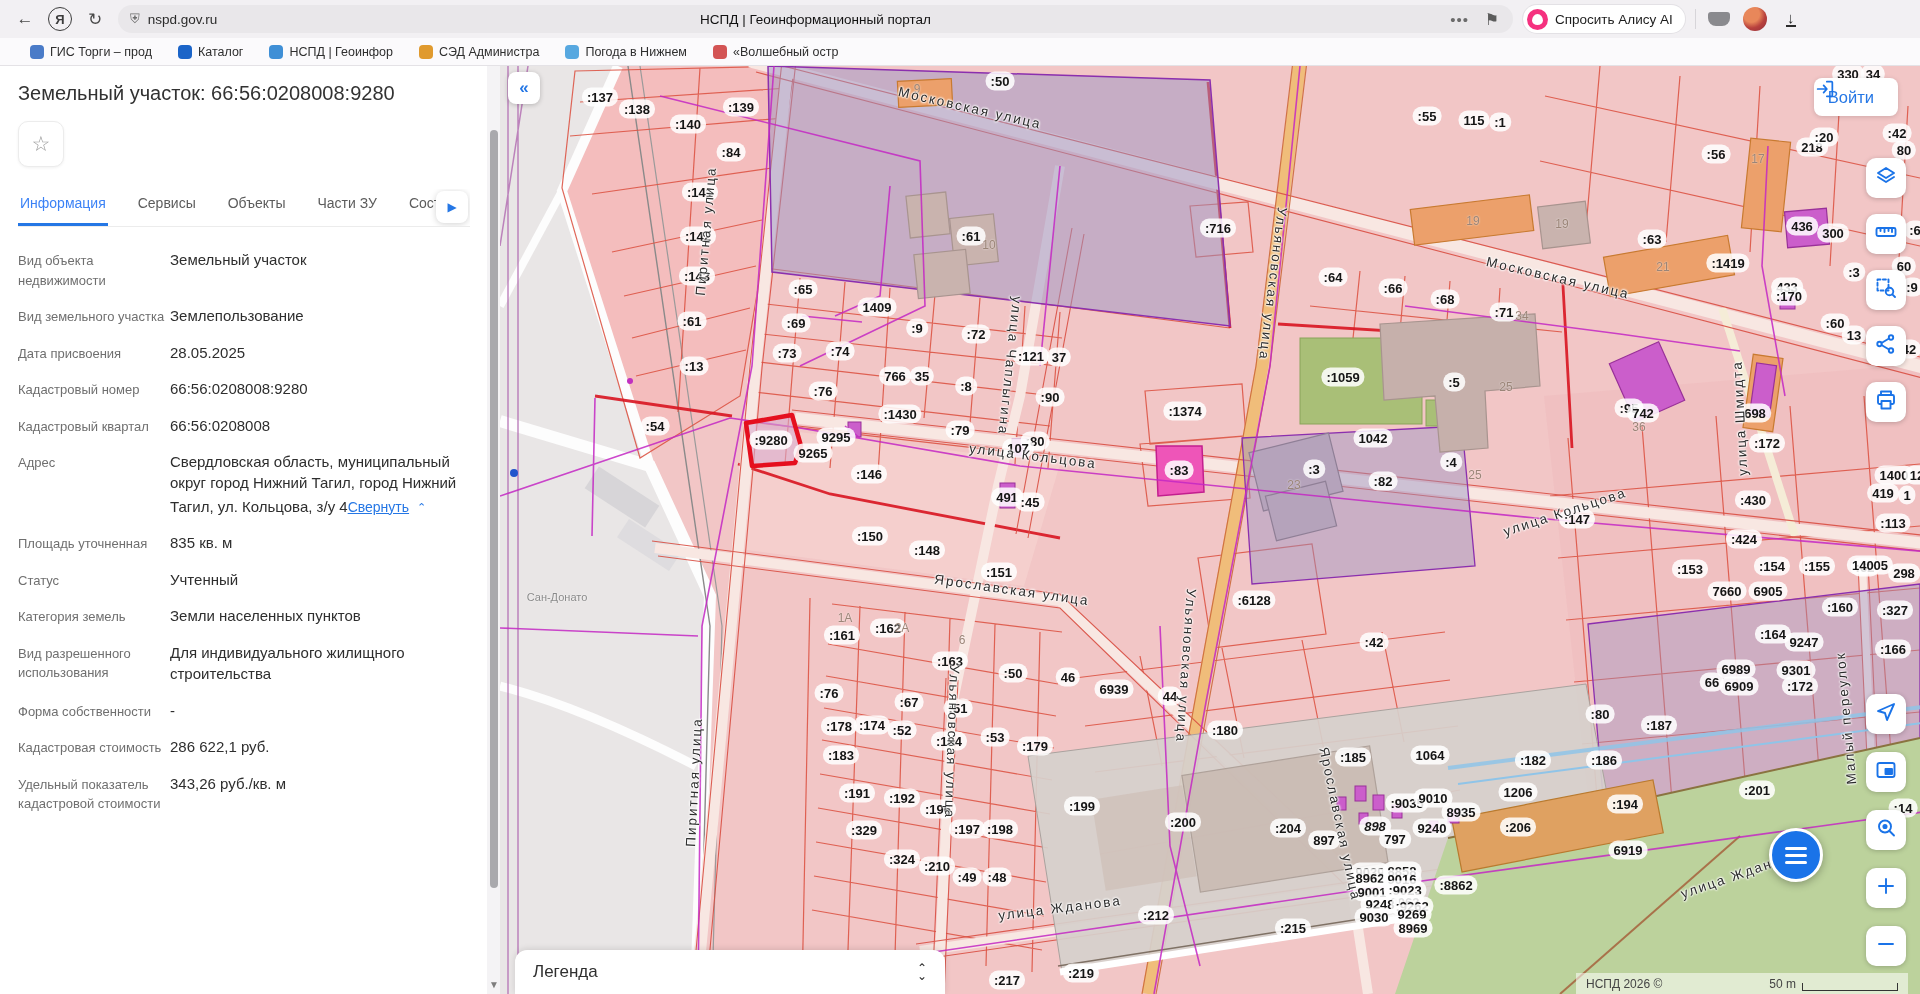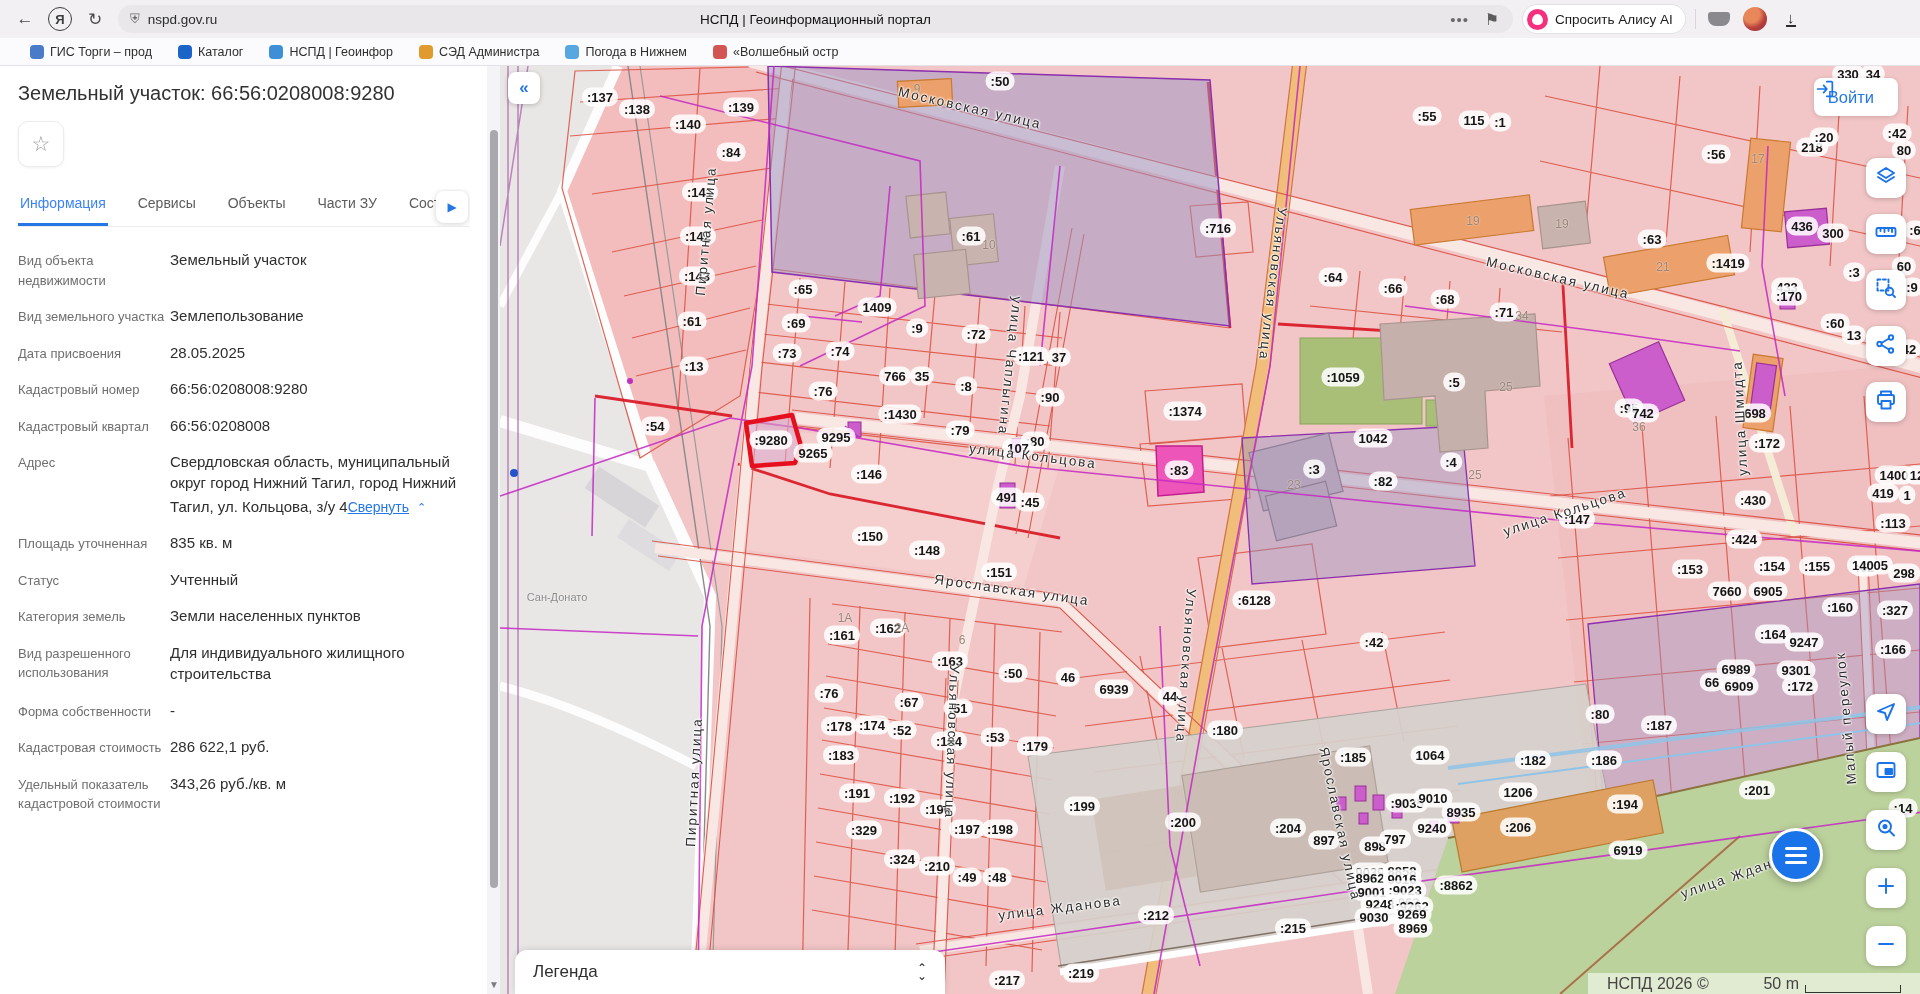--- a/index.html
+++ b/index.html
@@ -88,22 +88,22 @@
   .map-btn svg { position:static; }
   .chat-btn { position:absolute; right:97px; top:762px; width:54px; height:54px; border-radius:50%;
     background:#1a73e8; border:3px solid #fff; box-shadow:0 2px 8px rgba(0,0,0,.3);
     display:flex; flex-direction:column; gap:4px; align-items:center; justify-content:center; }
   .chat-btn i { width:22px; height:3px; background:#fff; border-radius:2px; }
   .legend { position:absolute; left:15px; bottom:0; width:430px; height:44px; background:#fff;
     border-radius:12px 12px 0 0; box-shadow:0 -1px 6px rgba(0,0,0,.12); display:flex; align-items:center;
     justify-content:space-between; padding:0 18px; }
   .legend span { font-size:17px; color:#2f2f2f; }
   .legend .sort { color:#2b2b2b; font-size:12px; line-height:8px; text-align:center; }
-  .attrib { position:absolute; right:0; bottom:0; width:332px; height:21px; background:rgba(255,255,255,.55);
-    display:flex; align-items:center; font-size:16px; color:#444; padding:0 19px; gap:8px; }
+  .attrib { position:absolute; right:12px; bottom:0; width:332px; height:21px; background:rgba(255,255,255,.55);
+    display:flex; align-items:center; font-size:12px; color:#444; padding:0 10px; gap:8px; }
   .scalebar { display:flex; align-items:flex-end; gap:6px; margin-left:auto; }
   .scalebar .line { width:96px; border-bottom:1.5px solid #333; height:8px;
     border-left:1.5px solid #333; border-right:1.5px solid #333; }
 </style>
 </head>
 <body>
 
 <div class="chrome">
   <div class="nav-btn">←</div>
   <div class="ybro">Я</div>
@@ -460,21 +460,21 @@
       <div class="lab" style="left: 1100px; top: 648px;">:80</div>
       <div class="lab" style="left: 1159px; top: 659px;">:187</div>
       <div class="lab" style="left: 1104px; top: 694px;">:186</div>
       <div class="lab" style="left: 1033px; top: 694px;">:182</div>
       <div class="lab" style="left: 1125px; top: 738px;">:194</div>
       <div class="lab" style="left: 1257px; top: 724px;">:201</div>
       <div class="lab" style="left: 1403px; top: 742px;">:14</div>
       <div class="lab" style="left: 1128px; top: 784px;">6919</div>
       <div class="lab" style="left: 1018px; top: 761px;">:206</div>
       <div class="lab" style="left: 956px; top: 819px;">:8862</div>
-      <div class="lab" style="left: 875px; top: 780px;">898</div>
+      <div class="lab" style="left: 875px; top: 760px; font-style: italic;">898</div>
       <div class="lab" style="left: 907px; top: 737px;">:9035</div>
       <div class="lab" style="left: 933px; top: 732px;">9010</div>
       <div class="lab" style="left: 961px; top: 746px;">8935</div>
       <div class="lab" style="left: 932px; top: 762px;">9240</div>
       <div class="lab" style="left: 824px; top: 774px;">897</div>
       <div class="lab" style="left: 895px; top: 773px;">797</div>
       <div class="lab" style="left: 870px; top: 785px; margin-top: 21px;">9039</div>
       <div class="lab" style="left: 902px; top: 805px;">8858</div>
       <div class="lab" style="left: 870px; top: 812px;">8962</div>
       <div class="lab" style="left: 902px; top: 813px;">9016</div>

